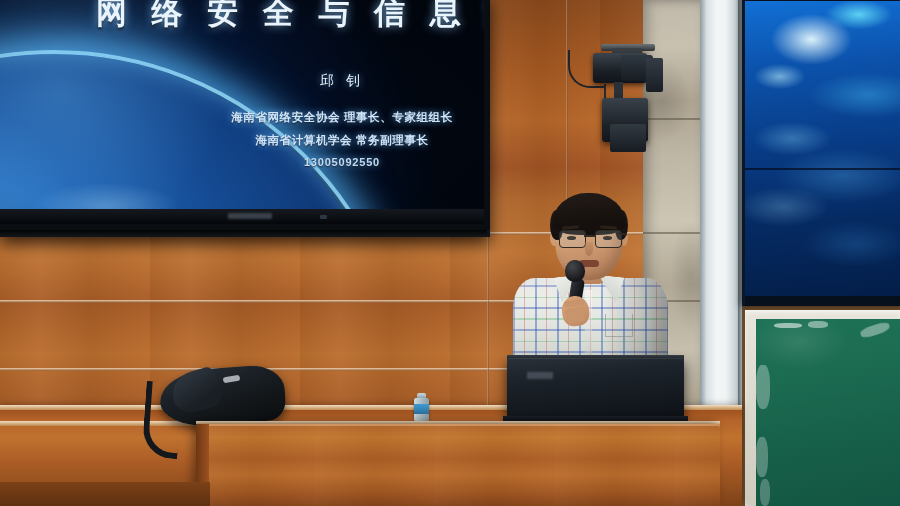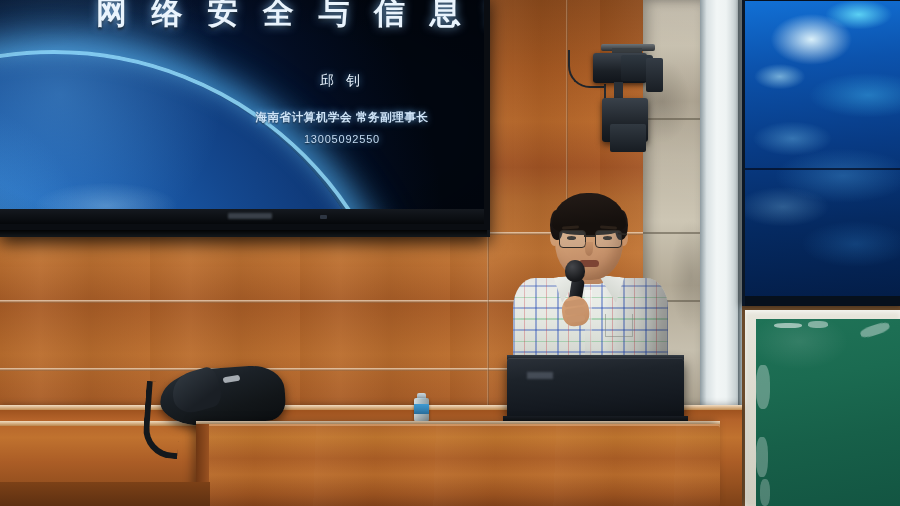--- a/index.html
+++ b/index.html
@@ -117,21 +117,21 @@
     text-shadow:0 0 10px rgba(140,200,255,.85),0 2px 3px rgba(0,0,0,.9);
     white-space:nowrap;
   }
   .slide-body{
     position:absolute;left:200px;top:78px;width:284px;
     text-align:center;color:#cfe4f8;
     text-shadow:0 0 7px rgba(110,185,255,.8),0 1px 2px rgba(0,0,0,.9);
   }
   .slide-name{font-size:14px;font-weight:400;letter-spacing:4px;margin-bottom:20px;color:#e6f1fc;}
   .slide-line{font-size:11.5px;font-weight:700;letter-spacing:.6px;margin-bottom:8px;white-space:nowrap;}
-  .slide-phone{font-size:11px;font-weight:400;letter-spacing:.8px;margin-top:2px;color:#c2daf2;}
+  .slide-phone{font-size:11px;font-weight:700;letter-spacing:.8px;margin-top:2px;color:#c2daf2;}
 
   .tv-bezel-bottom{
     position:absolute;left:0;top:215px;width:484px;height:15px;
     background:linear-gradient(180deg,#15191f,#0a0d11 70%,#05070a);
   }
   .tv-logo{
     position:absolute;left:228px;top:219px;width:44px;height:6px;
     background:rgba(120,130,145,.42);
     filter:blur(1.2px);border-radius:1px;
   }
@@ -453,20 +453,21 @@
         <div class="earth-clouds"></div>
       </div>
       <div class="earth-limb"></div>
       <div class="glow-sweep"></div>
       <div class="tv-vignette"></div>
 
       <div class="slide-title">网 络 安 全 与 信 息 素 养</div>
 
       <div class="slide-body">
         <div class="slide-name">邱 钊</div>
+        <div class="slide-line">海南省网络安全协会  理事长、专家组组长</div>
         <div class="slide-line">海南省计算机学会  常务副理事长</div>
         <div class="slide-phone">13005092550</div>
       </div>
     </div>
     <div class="tv-bezel-bottom"></div>
     <div class="tv-logo"></div>
     <div class="tv-ir"></div>
   </div>
   <div class="tv-shadow-strip nosel"></div>
 

